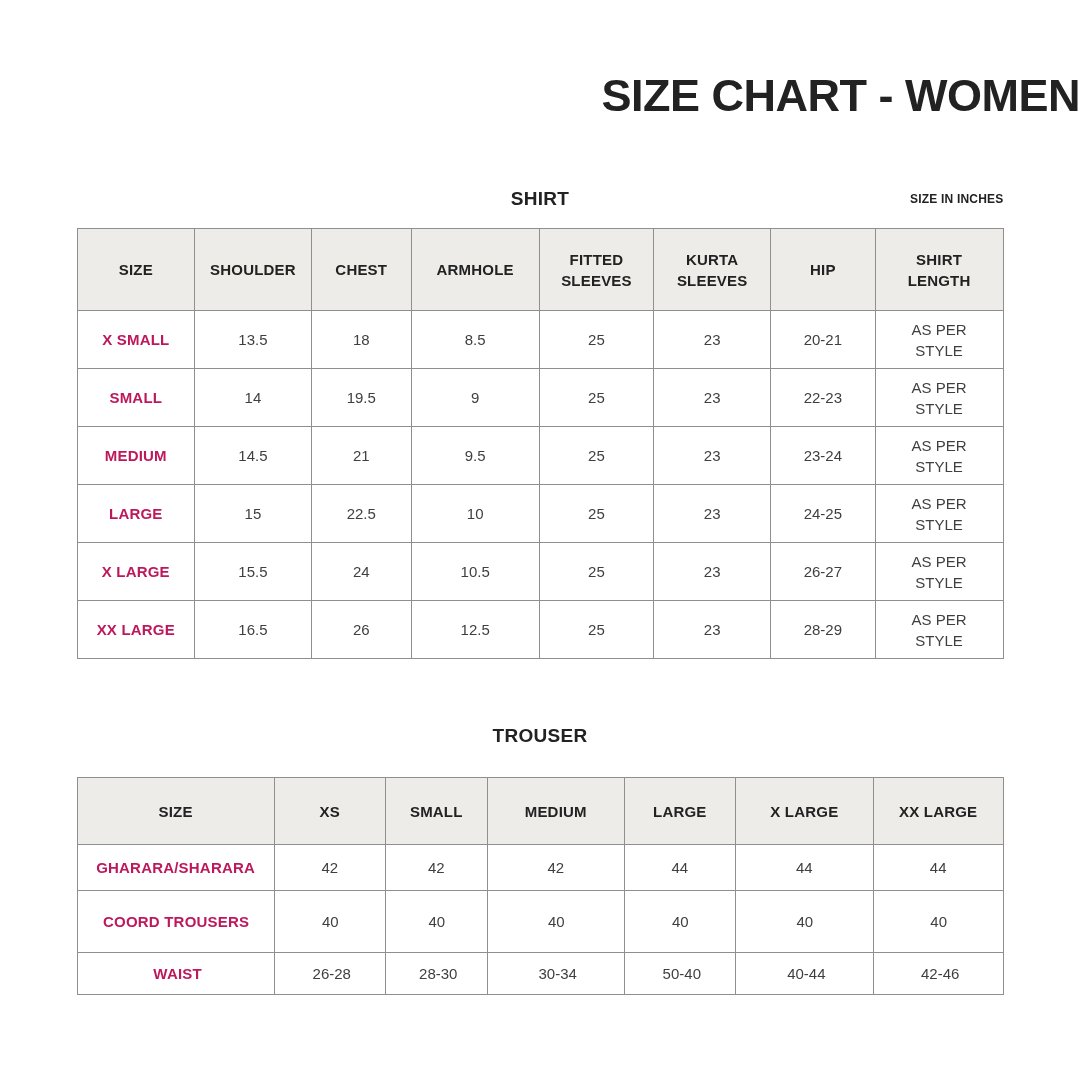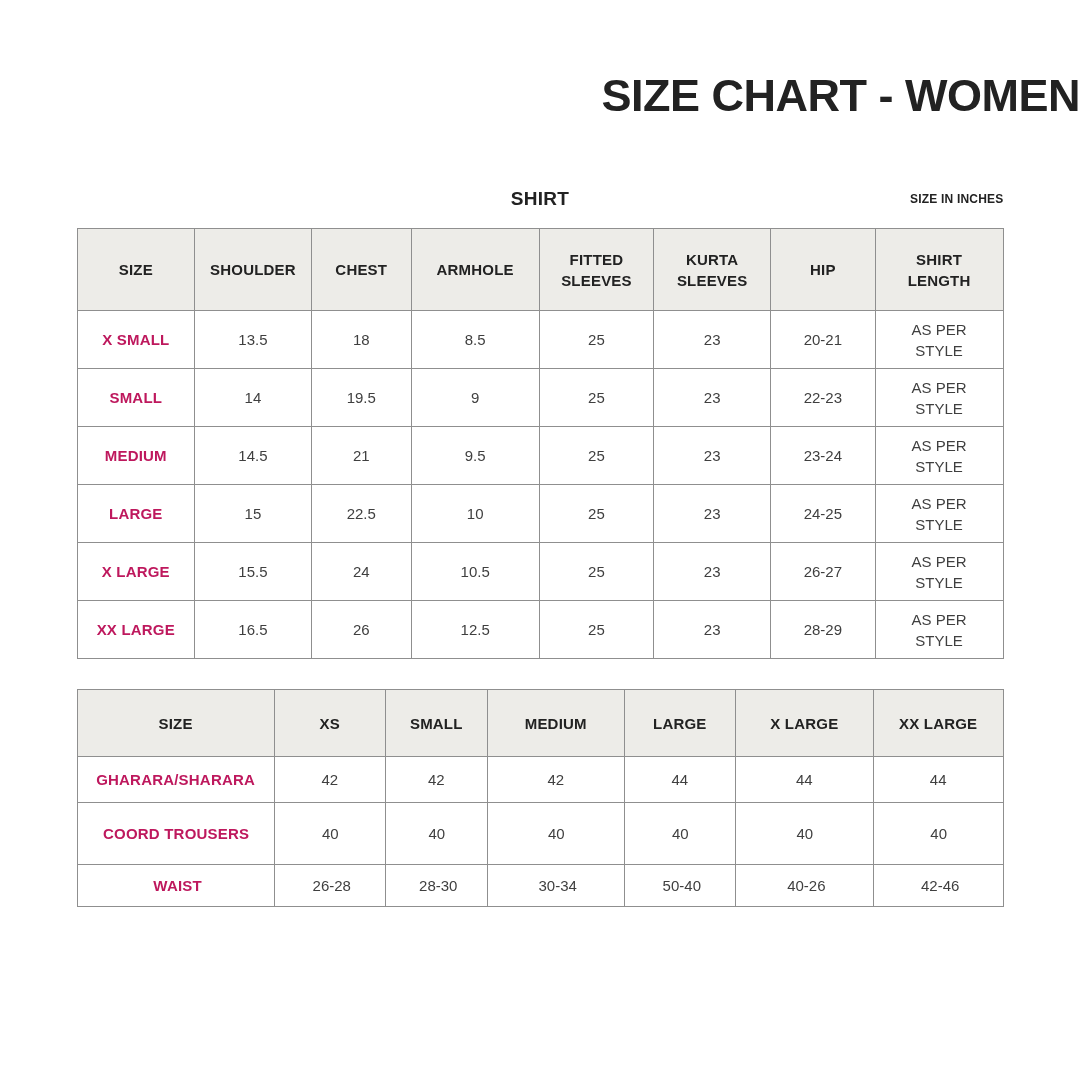--- a/index.html
+++ b/index.html
@@ -211,20 +211,23 @@
           <td>12.5</td>
           <td>25</td>
           <td>23</td>
           <td>28-29</td>
           <td>AS PER
 STYLE</td>
         </tr>
       </tbody>
     </table>
 
+  <div class="section-head trouser-head">
+    <span class="section-label">TROUSER</span>
+  </div>
 
   <table class="trouser-table">
       <colgroup>
         <col class="c0">
         <col class="c1">
         <col class="c2">
         <col class="c3">
         <col class="c4">
         <col class="c5">
         <col class="c6">
@@ -258,19 +261,19 @@
           <td>40</td>
           <td>40</td>
           <td>40</td>
         </tr>
         <tr>
           <td class="row-label">WAIST</td>
           <td>26-28</td>
           <td>28-30</td>
           <td>30-34</td>
           <td>50-40</td>
-          <td>40-26</td>
+          <td>40-44</td>
           <td>42-46</td>
         </tr>
       </tbody>
     </table>
 
 </div>
 
 </body></html>

